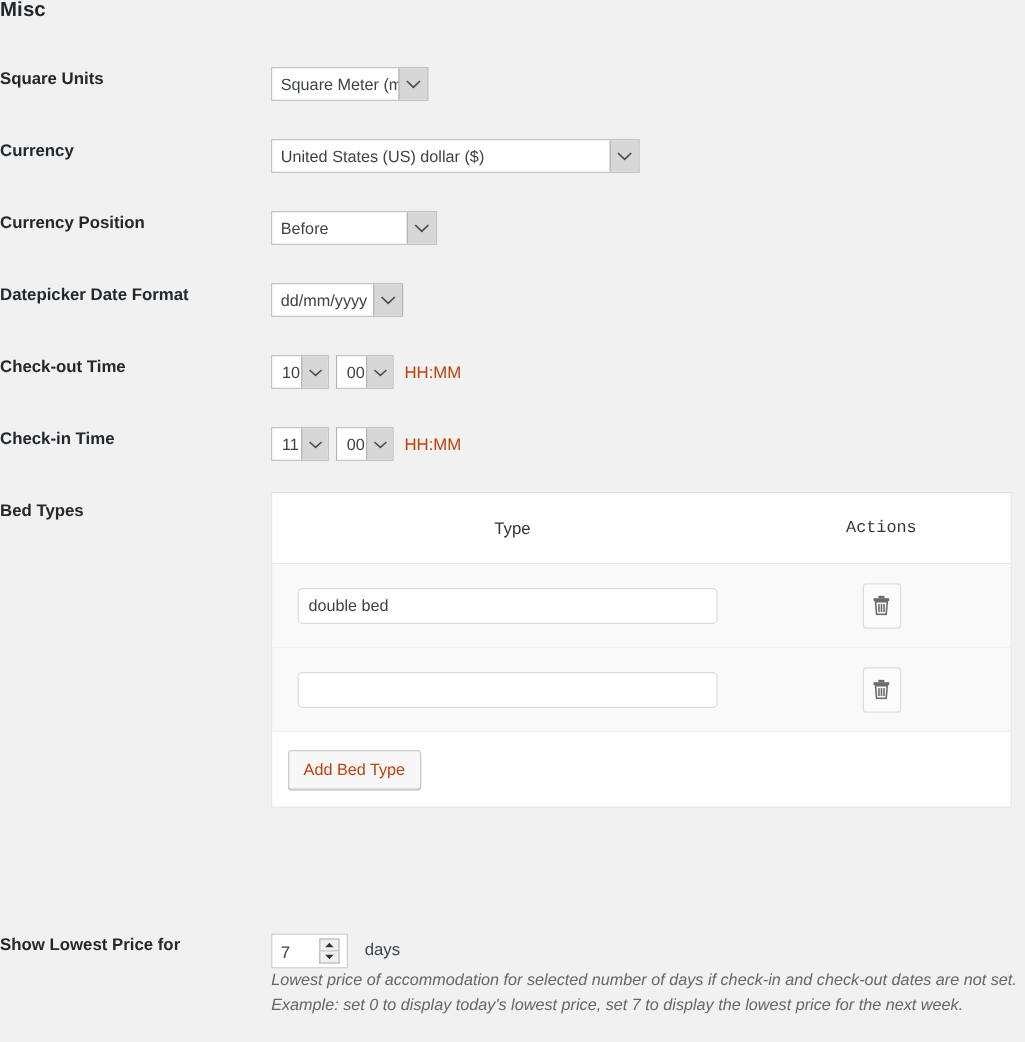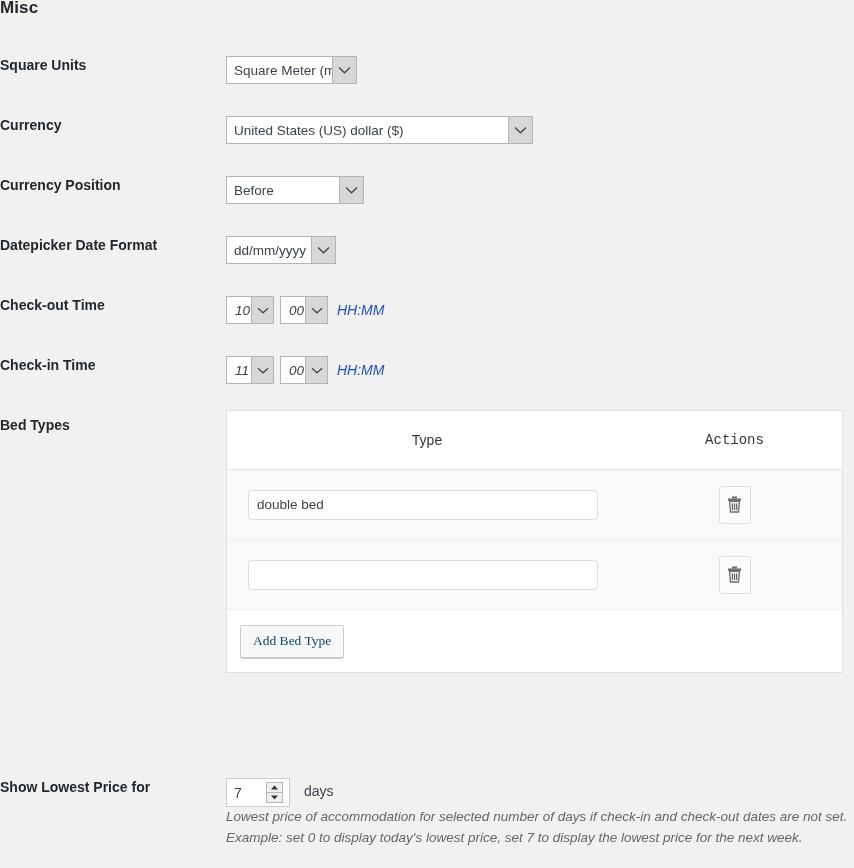--- a/index.html
+++ b/index.html
@@ -89,26 +89,26 @@
   .sel.wide .sel-value { width: 281px; }
   .sel.sq .sel-value   { width: 105px; }
   .sel.pos .sel-value  { width: 112px; }
   .sel.dfmt .sel-value { width: 84px; }
   .sel.tm  .sel-value  { width: 24px; justify-content: flex-start; }
 
   .sel.tm { height: 28px; }
   .sel.tm .sel-value { padding: 0 6px 0 8px; }
   .sel.tm .sel-arrow { width: 22px; flex: 0 0 22px; }
 
-  .time-wrap { display: flex; align-items: center; font-style: italic; }
+  .time-wrap { display: flex; align-items: center; }
   .time-gap { width: 6px; }
   .hhmm {
     margin-left: 9px;
     font-size: 14px;
-    color: #1d4ed8;
+    color: #c2410c;
     line-height: 28px;
   }
 
   
   .bed-table {
     position: absolute;
     left: 226px;
     top: 410px;
     width: 617px;
     background: #ffffff;
@@ -185,23 +185,23 @@
     display: flex;
     align-items: center;
     padding-left: 13px;
   }
   .btn-secondary {
     height: 33px;
     padding: 0 12px;
     background: #f7f7f7;
     border: 1px solid #ccc;
     border-radius: 3px;
-    font-family: Liberation Serif, serif;
+    font-family: Liberation Sans, sans-serif;
     font-size: 13.5px;
-    color: #0c4a6e;
+    color: #c2410c;
     cursor: pointer;
     box-shadow: 0 1px 0 #ccc;
   }
 
   
   .spin {
     display: inline-flex;
     align-items: stretch;
     width: 64px;
     height: 29px;

